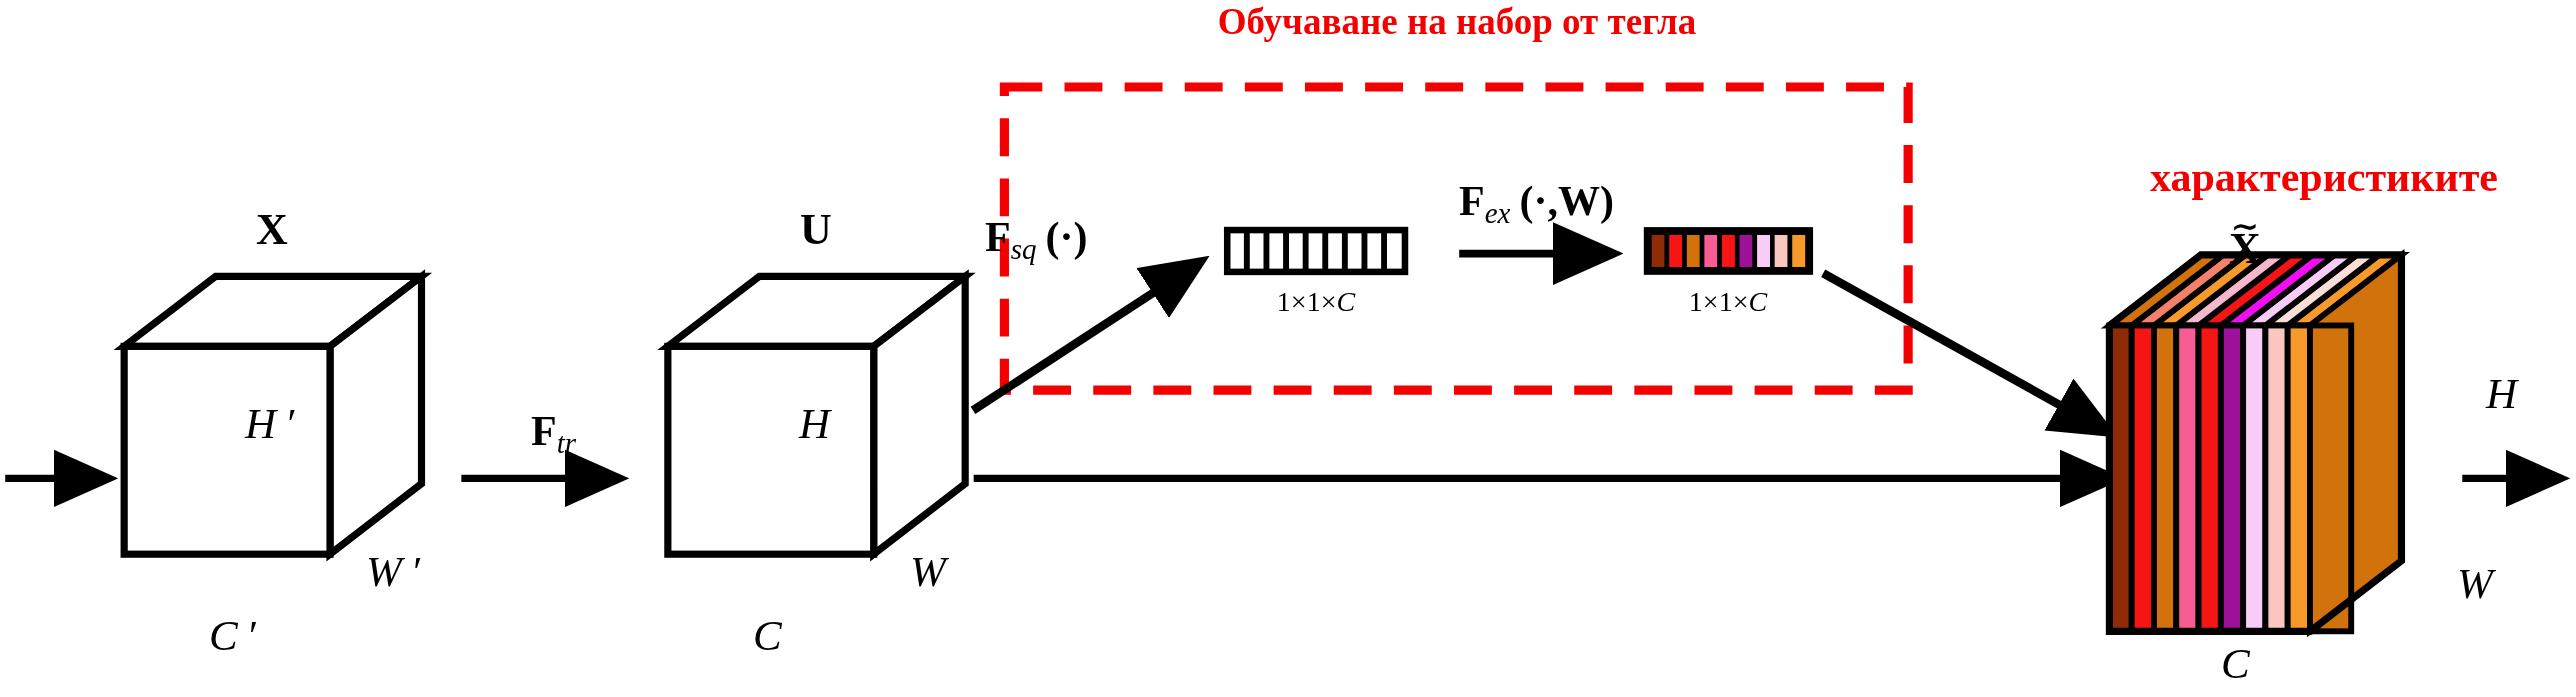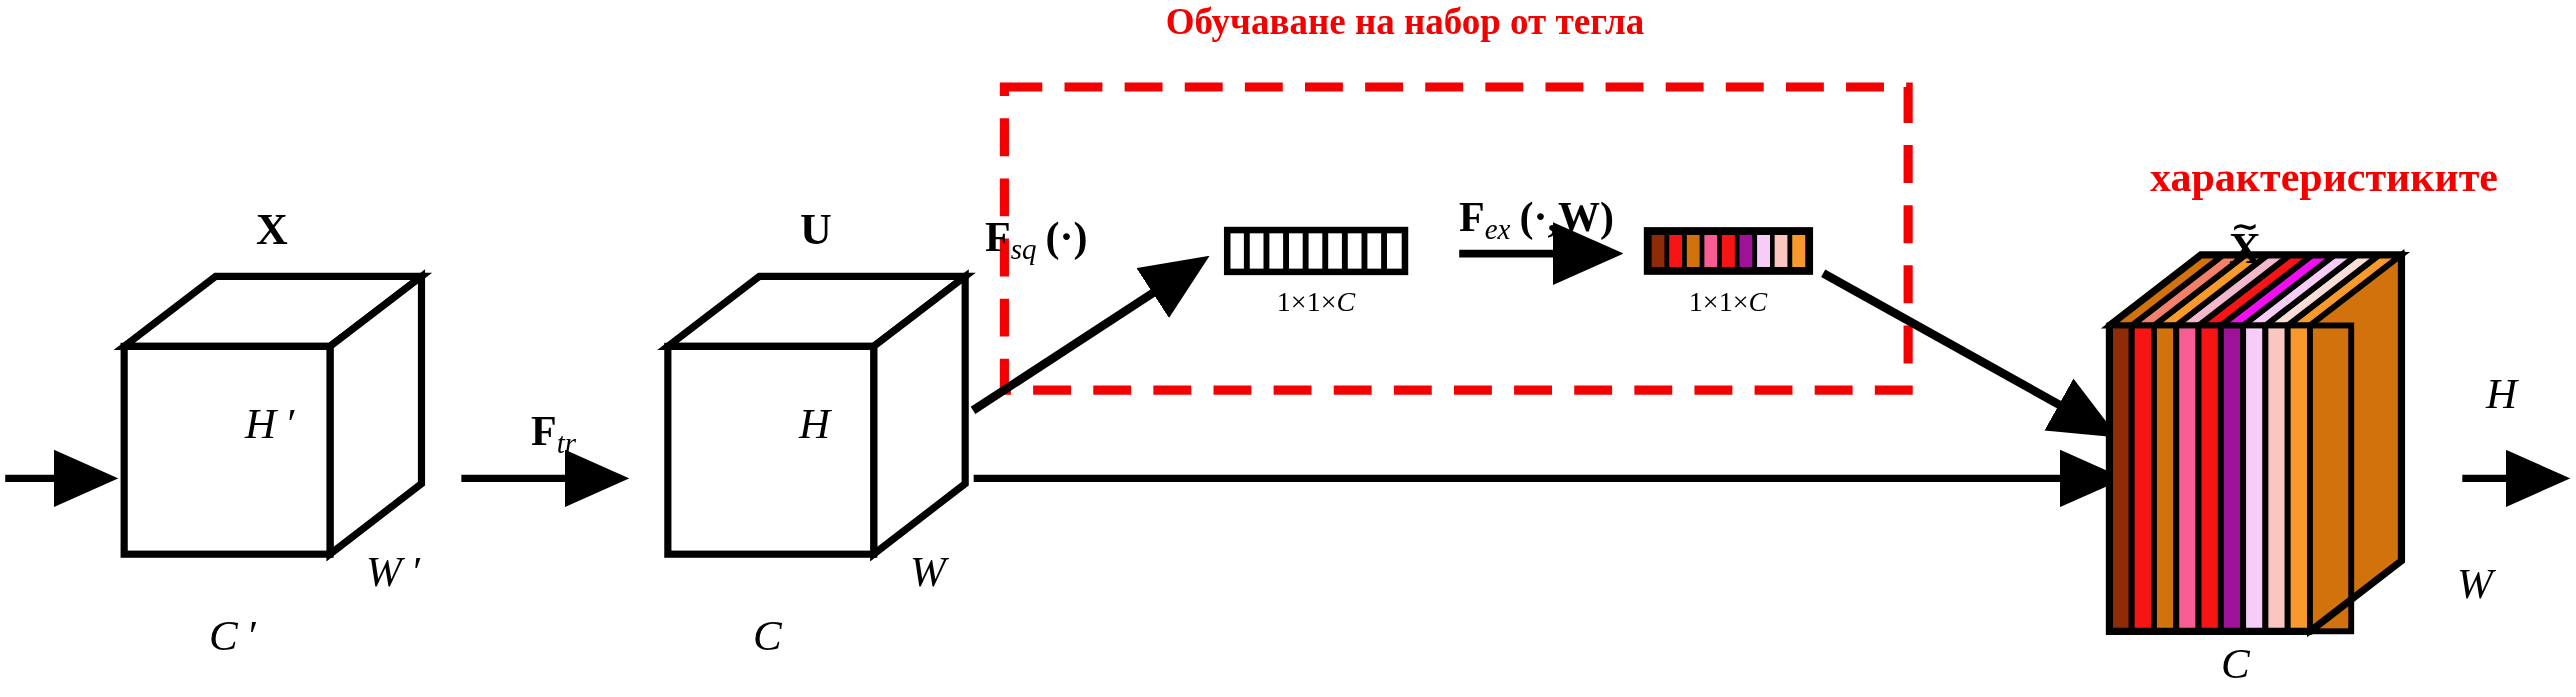--- a/index.html
+++ b/index.html
@@ -192,21 +192,21 @@
         <rect x="3500.81" y="498" width="34.10" height="468" fill="#f79a2b" stroke="#000" stroke-width="9" stroke-linejoin="miter"></rect>
         <rect x="3534.91" y="498" width="63.09" height="468" fill="#d2720c" stroke="#000" stroke-width="9" stroke-linejoin="miter"></rect>
         <polygon points="3228,498 3368,390 3674.9124423963135,390 3674.9124423963135,858 3534.9124423963135,966 3228,966" fill="none" stroke="#000" stroke-width="11" stroke-linejoin="miter"></polygon>
       </g>
 
     <g>
       <line x1="3768" y1="732" x2="3920" y2="732" stroke="#000" stroke-width="11" marker-end="url(#ah)"></line>
     </g>
   </svg>
 
-  <div class="red-title" style="left:941px; top:1.3px; width:928px; font-size:37px;">Обучаване на набор от тегла</div>
+  <div class="red-title" style="left:993px; top:1.3px; width:928px; font-size:37px;">Обучаване на набор от тегла</div>
 
   <div class="red-title" style="left:2072px; top:154px; width:504px; font-size:42px;">характеристиките</div>
 
   <div class="lbl cube-name" style="left:272px; top:208px; transform:translateX(-50%);">X</div>
   <div class="lbl cube-dim" style="left:245px; top:402px;">H ′</div>
   <div class="lbl cube-dim" style="left:366px; top:550px;">W ′</div>
   <div class="lbl cube-dim" style="left:209px; top:614px;">C ′</div>
 
   <div class="lbl fn math-bold" style="left:531px; top:410px;">
     <span>F</span><span class="sub">tr</span>
@@ -218,21 +218,21 @@
   <div class="lbl cube-dim" style="left:753px; top:614px;">C</div>
 
   <div class="lbl fn math-bold" style="left:985px; top:216px;">
     <span>F</span><span class="sub">sq</span><span class="paren" style="margin-left:9.1px;">(·)</span>
   </div>
 
   <div class="lbl strip-cap" style="left:1316px; top:288px; transform:translateX(-50%);">
     <span>1×1×</span><span class="ital">C</span>
   </div>
 
-  <div class="lbl fn math-bold" style="left:1459px; top:196px;">
+  <div class="lbl fn math-bold" style="left:1459px; top:180px;">
     <span>F</span><span class="sub">ex</span><span class="paren" style="margin-left:9.1px;">(·,</span><span class="paren">W</span><span class="paren">)</span>
   </div>
 
   <div class="lbl strip-cap" style="left:1728px; top:288px; transform:translateX(-50%);">
     <span>1×1×</span><span class="ital">C</span>
   </div>
 
 
   <div class="lbl cube-name" style="left:2245px; top:227px; transform:translateX(-50%);">
     <span class="tilde-wrap">

